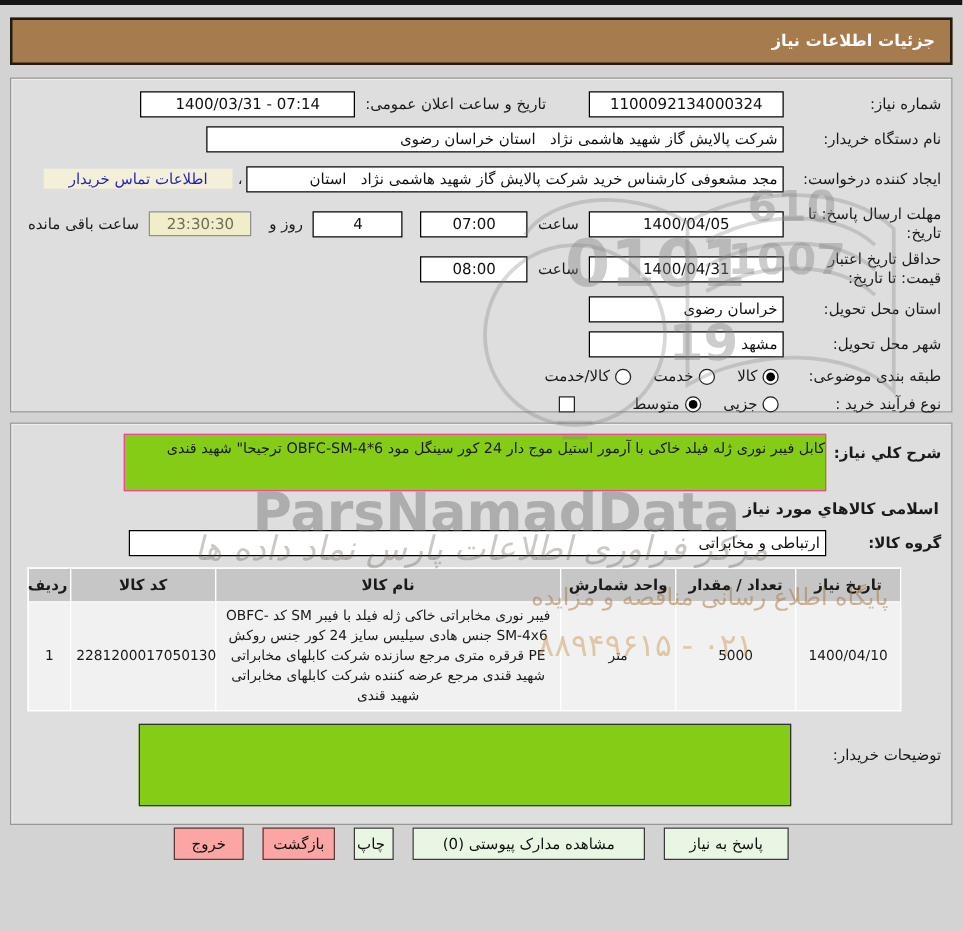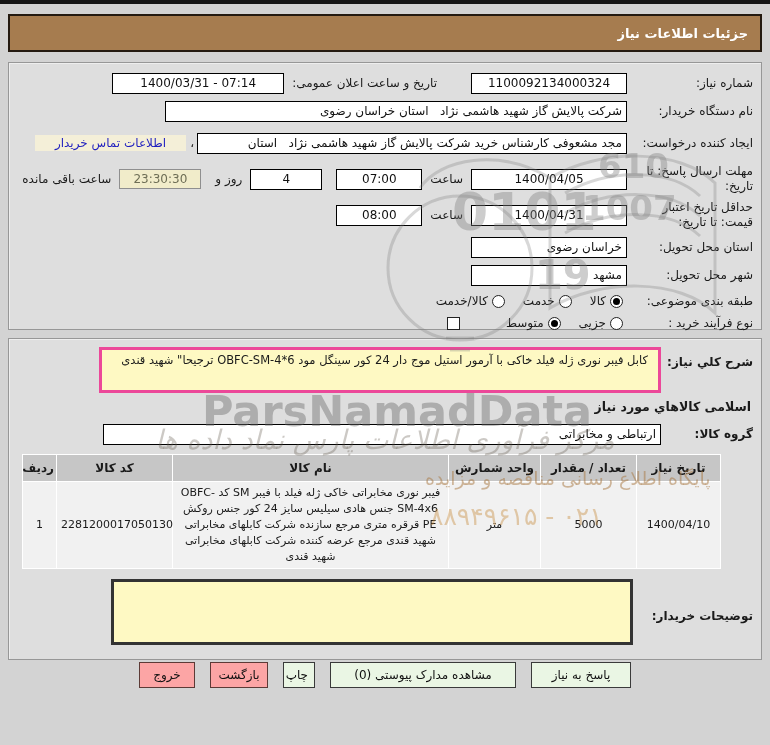--- a/index.html
+++ b/index.html
@@ -64,29 +64,29 @@
     border-radius:50%; background:#000;
   }
   .rlabel { margin-left:14px; white-space:nowrap; }
   .checkbox {
     width:13px; height:13px; border:1px solid #222; background:#fff;
     display:inline-block; flex:none; margin:0 6px 0 6px;
   }
   .cb-gap { width:26px; flex:none; }
 
   .textbox {
-    background:#fef9c3; border:3px solid #ec4899; padding:2px 10px;
+    background:#84cc16; border:1px solid #ec4899; padding:2px 0;
     font-size:11.5px; line-height:1.45; overflow:hidden;
   }
   .descbox { width:562px; height:46px; }
   .notesbox { width:522px; height:66px; border-color:#333; }
 
   .sec-header { font-weight:bold; font-size:12.5px; margin:4px 2px 8px 0; }
   .flabel2 { width:88px; flex:none; margin-left:4px; font-weight:bold;text-align:right; }
-  .flabel3 { width:112px; flex:none; margin-left:8px; font-weight:bold; align-self:flex-start; margin-top:30px;}
+  .flabel3 { width:112px; flex:none; margin-left:8px; font-weight:normal; align-self:flex-start; margin-top:18px;}
   .groupbox { width:558px; }
 
   table.goods {
     border-collapse:collapse; margin:8px 32px 10px 14px; width:698px;
     border:1px solid #b5b5b5; background:#fff; table-layout:fixed;
   }
   table.goods th {
     background:#c6c6c6; font-weight:bold; font-size:12px; height:27px;
     border:1px solid #fff; padding:2px;
   }

